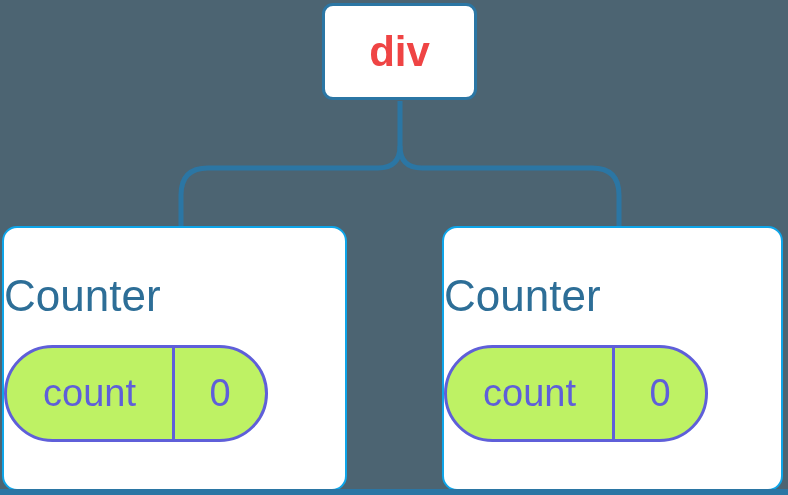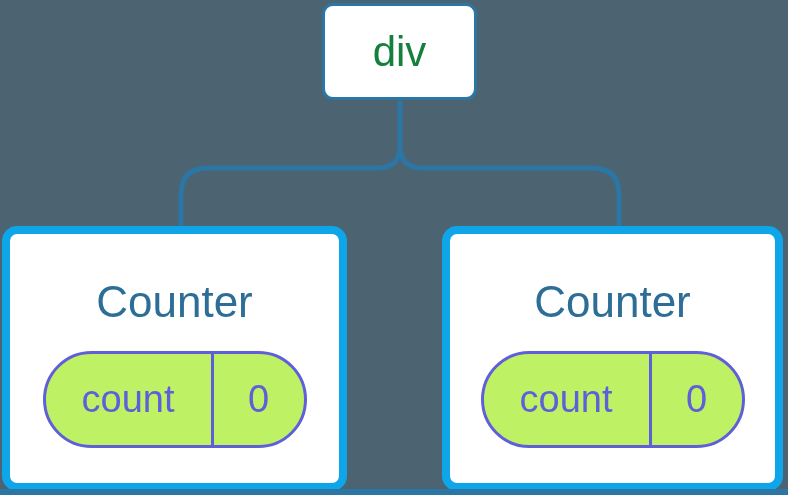--- a/index.html
+++ b/index.html
@@ -29,36 +29,36 @@
     background: #ffffff;
     border: 3px solid #2B76A4;
     border-radius: 11px;
     box-sizing: border-box;
     display: flex;
     align-items: center;
     justify-content: center;
     z-index: 1;
   }
   .node-root .root-label {
-    color: #15803d;
+    color: #ef4444;
     font-size: 42px;
-    font-weight: 400;
+    font-weight: 700;
     line-height: 1;
   }
   .counter-card {
     position: absolute;
     top: 226px;
     height: 265px;
     background: #ffffff;
-    border: 8px solid #0ea5e9;
+    border: 2px solid #0ea5e9;
     border-radius: 15px;
     box-sizing: border-box;
     display: flex;
     flex-direction: column;
-    align-items: center;
+    align-items: flex-start;
     z-index: 1;
   }
   .counter-card.left  { left: 2px;   width: 345px; }
   .counter-card.right { left: 442px; width: 341px; }
   .counter-title {
     margin-top: 42px;
     color: #2D6E97;
     font-size: 44px;
     font-weight: 500;
     line-height: 1.2;

